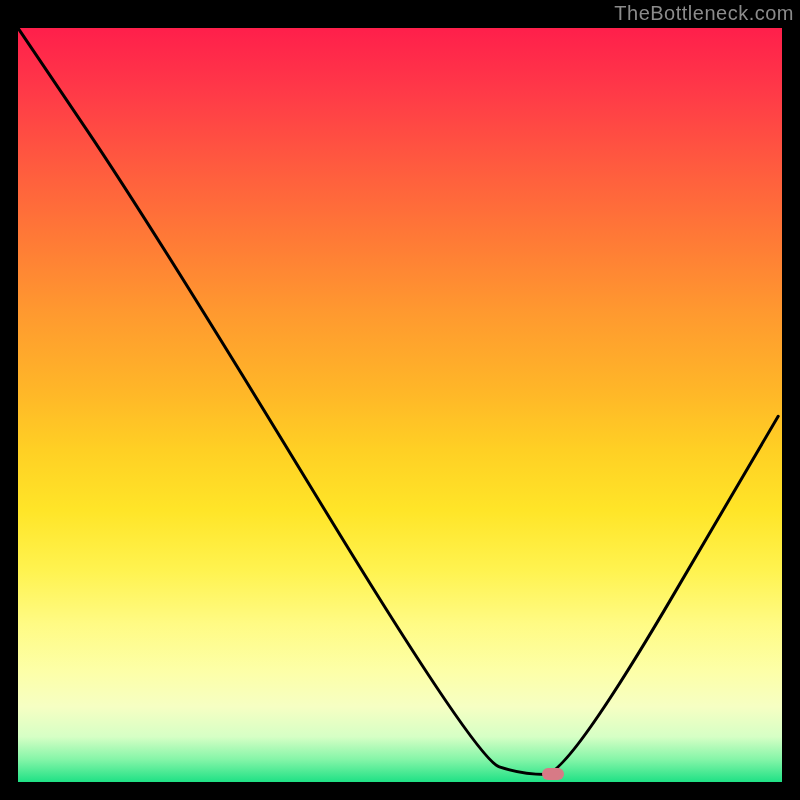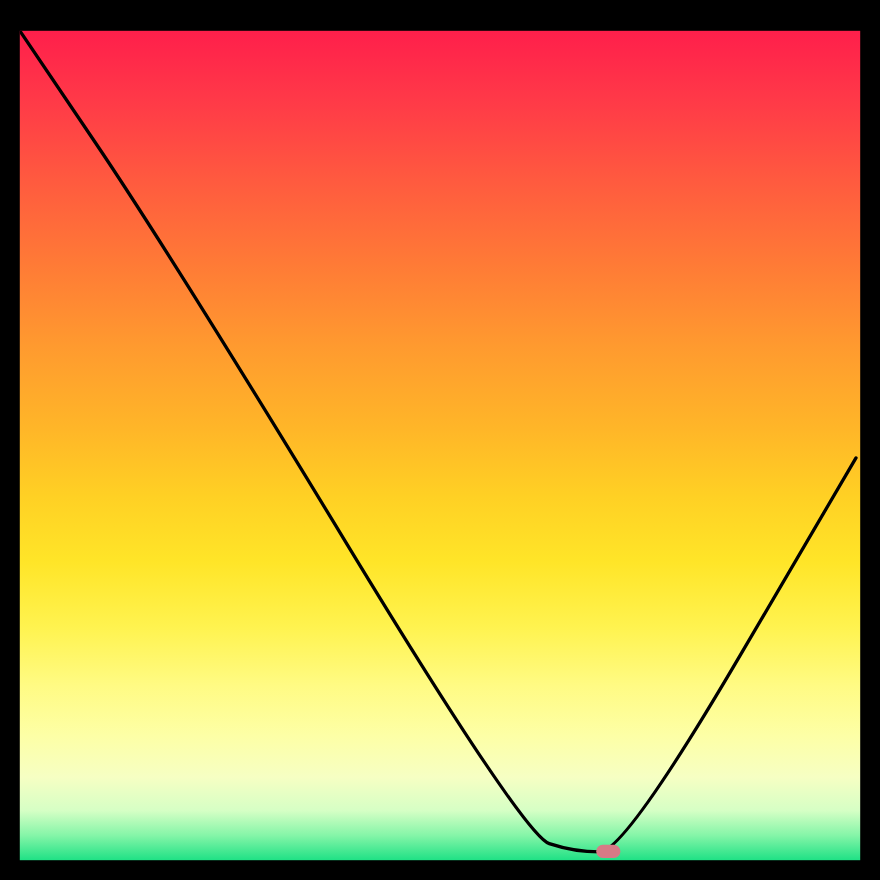--- a/index.html
+++ b/index.html
@@ -68,19 +68,20 @@
     height: 12px;
     border-radius: 6px;
     background: #d77a86;
     z-index: 4;
   }
 </style>
 </head>
 <body>
 
 <div class="outer">
+  <div class="watermark">TheBottleneck.com</div>
   <div class="plot-box">
     <svg class="chart-svg" id="chart-svg" viewBox="0 0 764 754" preserveAspectRatio="none">
         <path d="M 0.00 0.00 Q 0.00 0.00 68.76 101.79 Q 137.52 203.58 297.96 467.48 Q 458.40 731.38 481.32 738.92 Q 504.24 746.46 527.16 746.46 Q 550.08 746.46 655.13 567.38 L 760.18 388.31" fill="none" stroke="#000000" stroke-width="3" stroke-linecap="round" stroke-linejoin="round"></path>
       </svg>
     <div class="marker" id="marker" style="left: 523.8px; top: 740.46px; background: rgb(215, 122, 134);"></div>
   </div>
 </div>
 
 </body></html>

